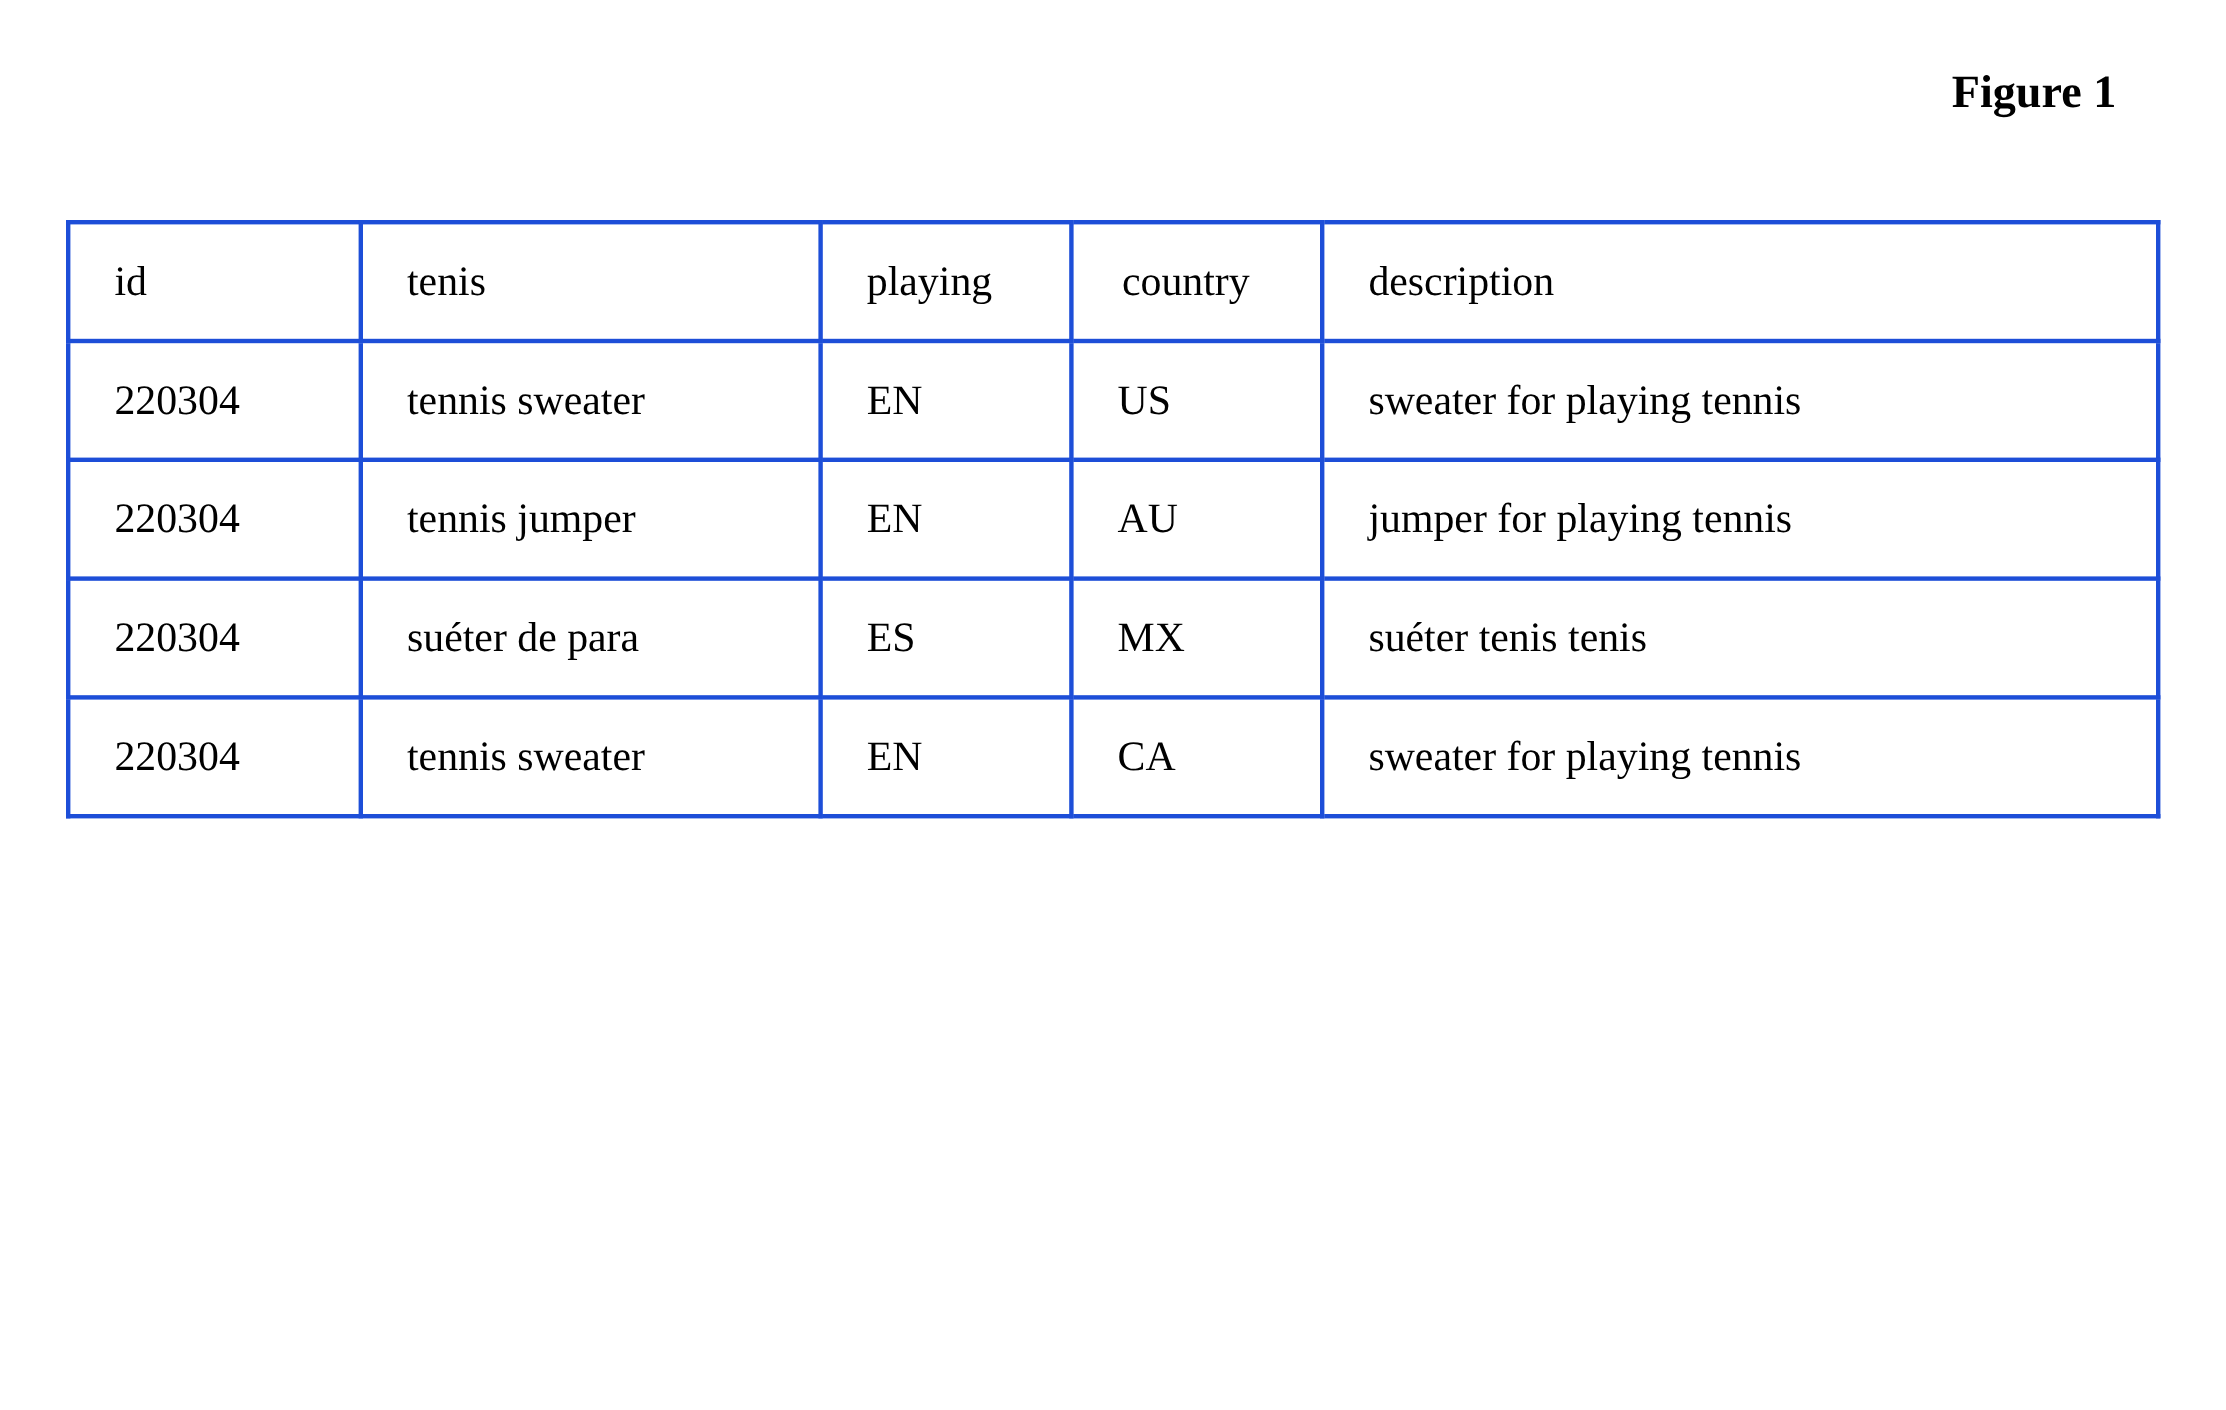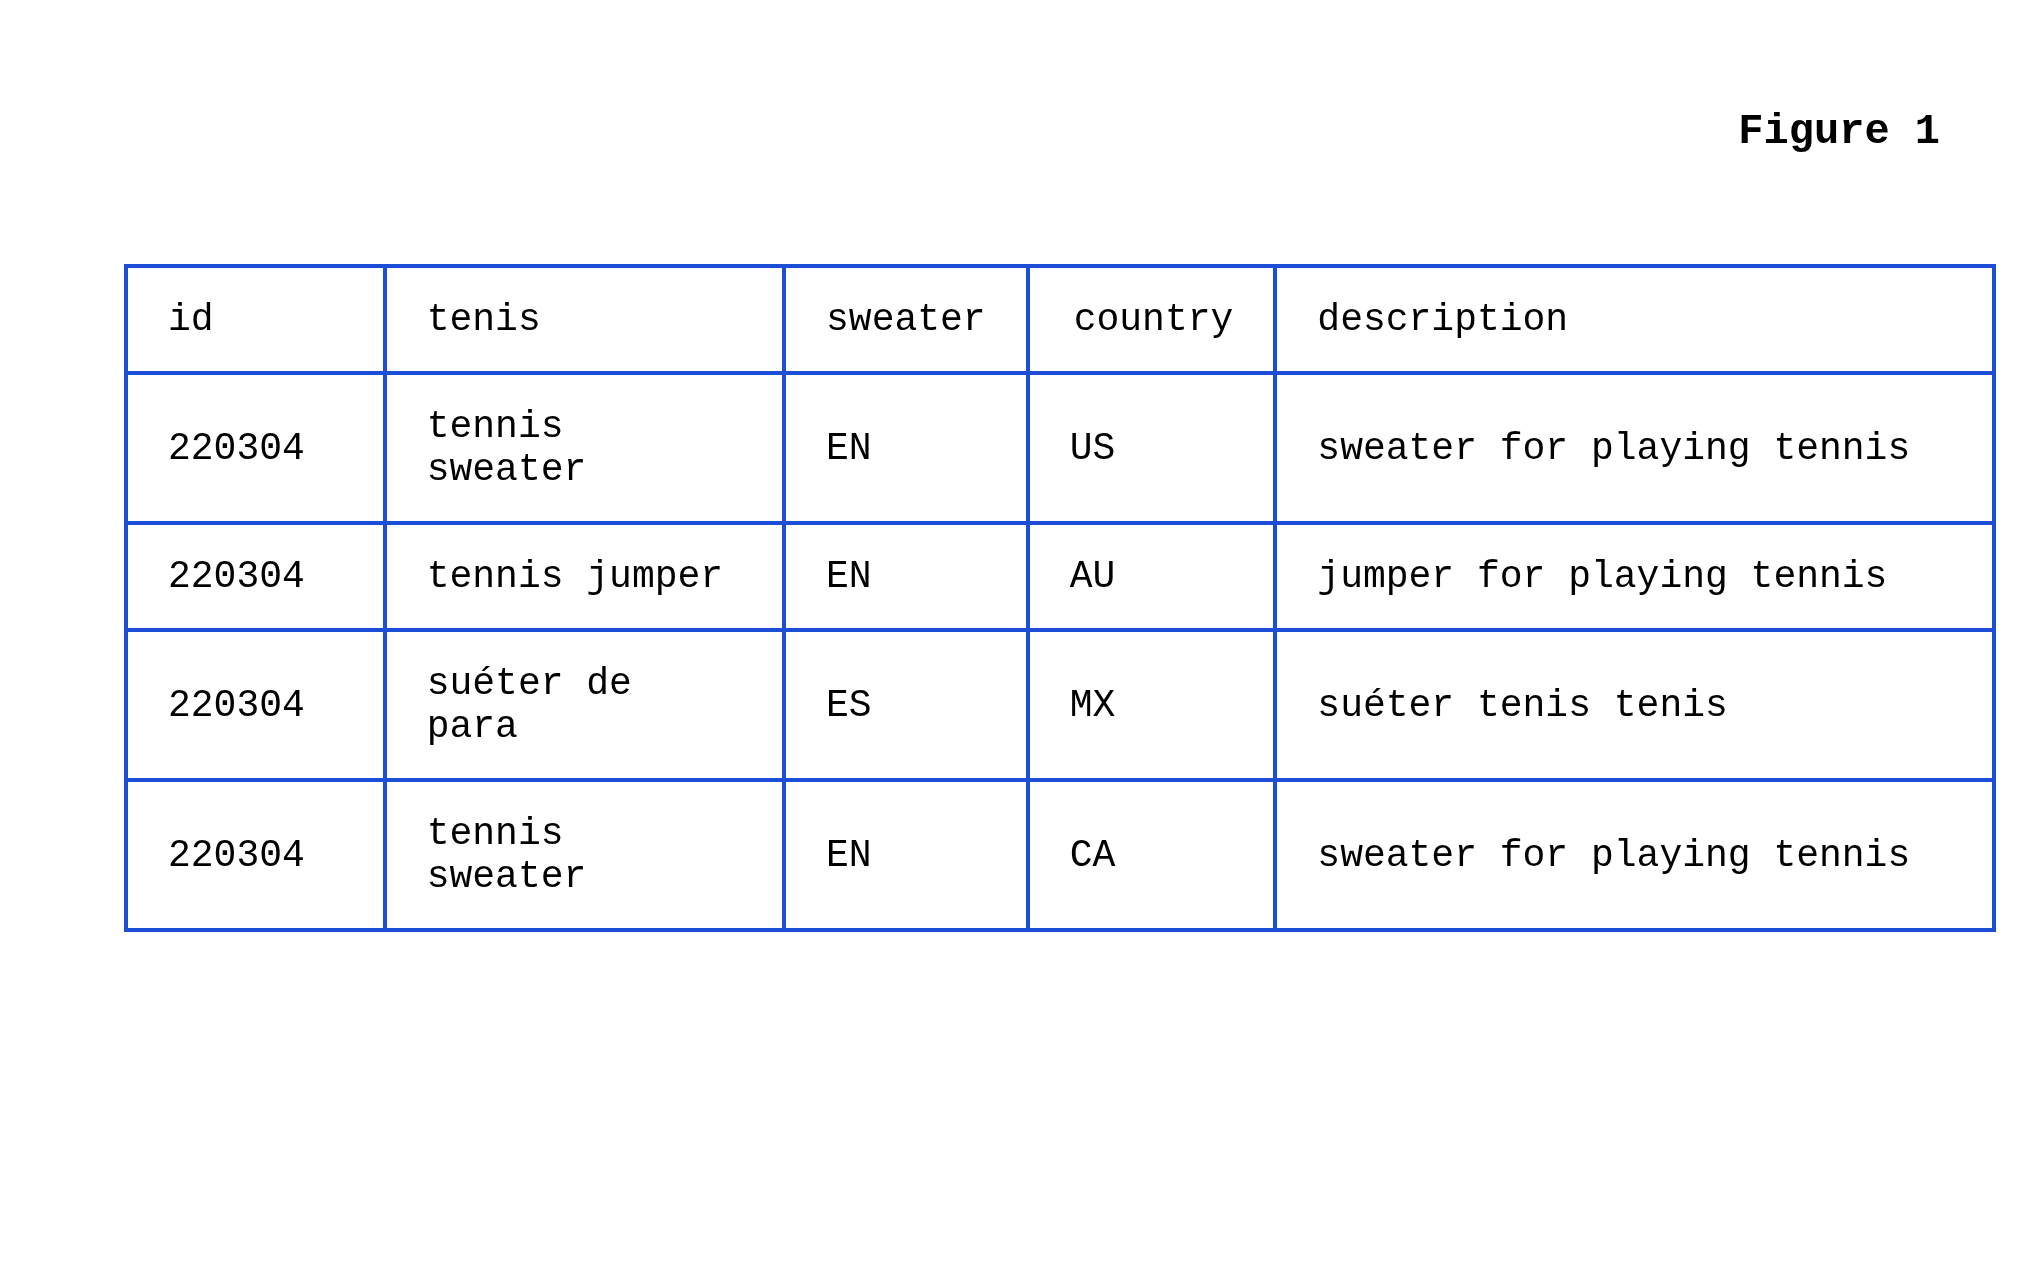--- a/index.html
+++ b/index.html
@@ -1,19 +1,18 @@
 <!DOCTYPE html>
 <html><head>
   <meta charset="utf-8">
   <style>
     * {
-      margin: 16px;
+      margin: 0;
       padding: 0;
       box-sizing: border-box;
-      font-family: Liberation Mono, monospace;
     }
 
     body {
       background: #ffffff;
       font-family: 'Times New Roman', Times, serif;
       width: 2024px;
       min-height: 1282px;
       position: relative;
     }
 
@@ -65,21 +64,21 @@
 <body>
 
 <div class="figure-title">Figure 1</div>
 
 <div class="table-container">
   <table>
     <thead>
       <tr>
         <th class="col-id">id</th>
         <th class="col-name">tenis</th>
-        <th class="col-language">sweater</th>
+        <th class="col-language">playing</th>
         <th class="col-country">country</th>
         <th class="col-description">description</th>
       </tr>
     </thead>
     <tbody id="table-body">
     <tr>
           <td>220304</td>
           <td>tennis sweater</td>
           <td>EN</td>
           <td>US</td>

